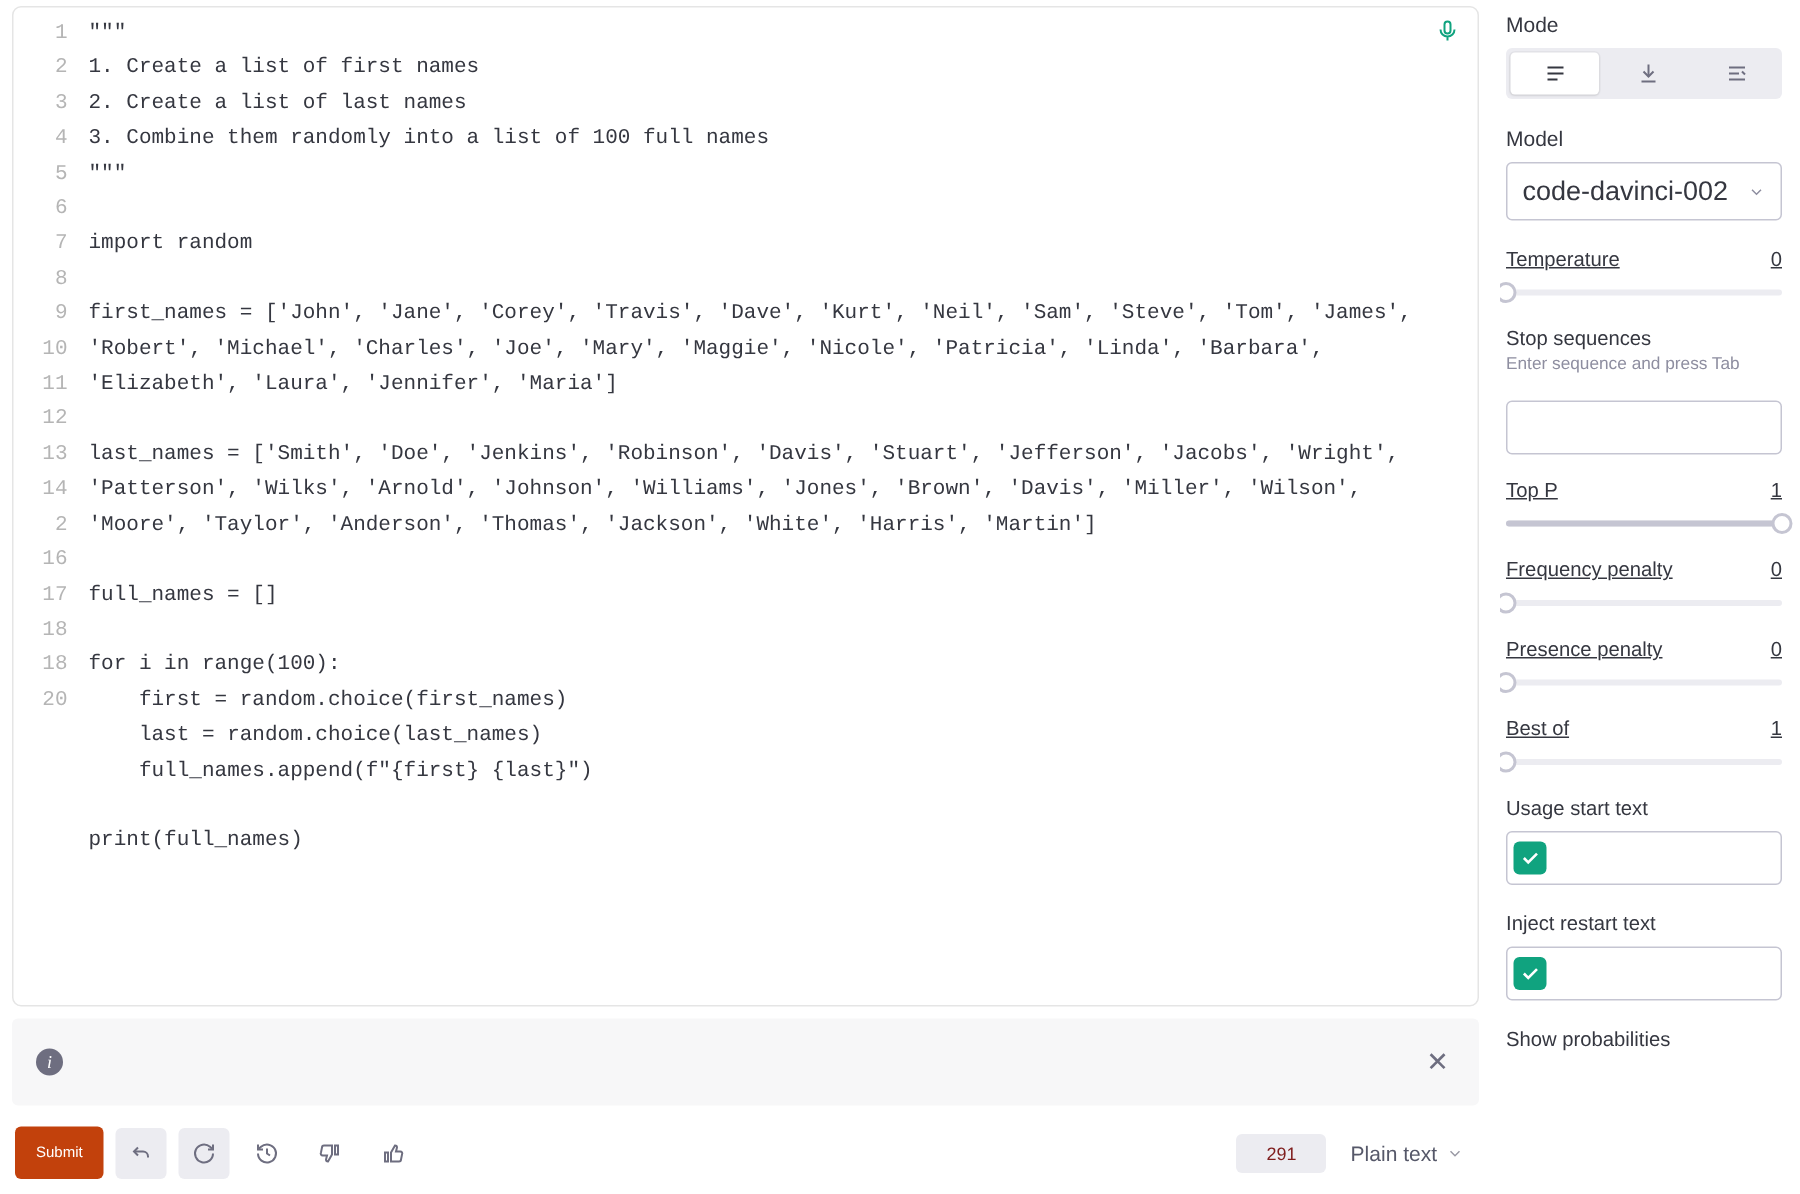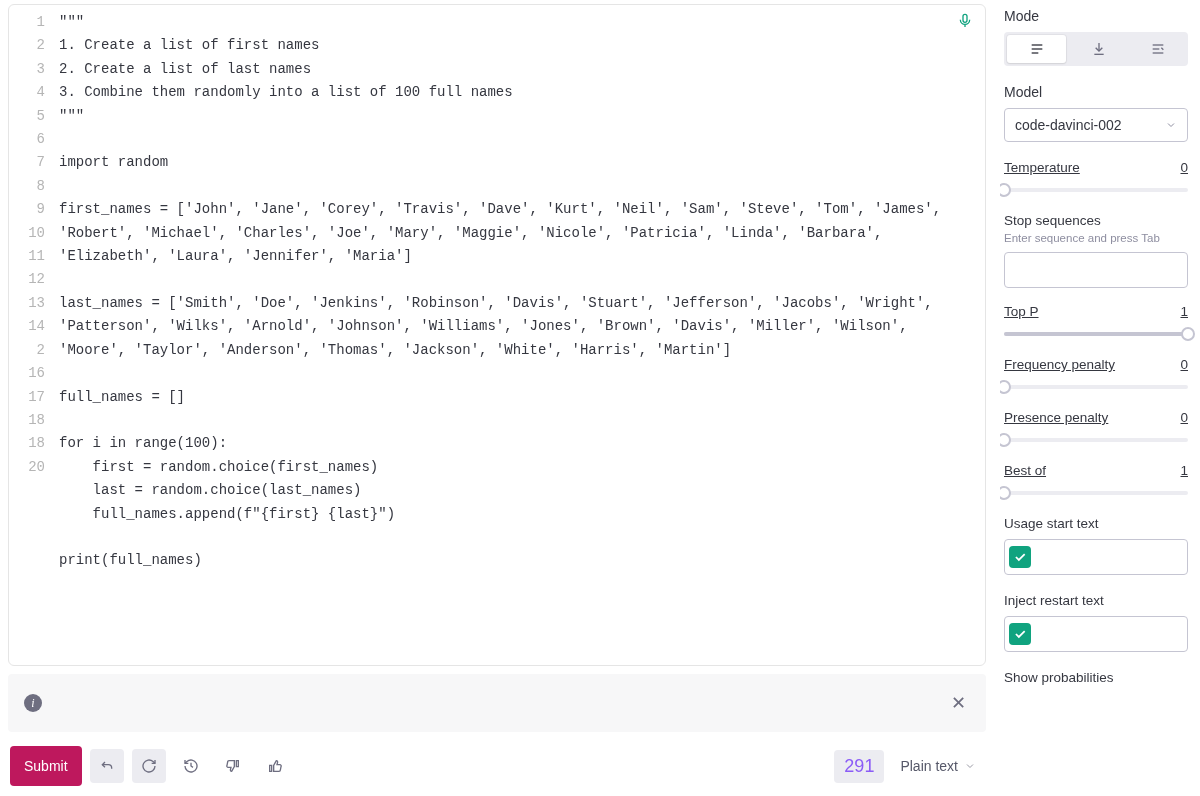--- a/index.html
+++ b/index.html
@@ -93,49 +93,49 @@
     cursor: pointer;
     padding: 4px;
   }
   .bottom-bar {
     display: flex;
     align-items: center;
     gap: 8px;
     padding: 14px 10px 10px 10px;
   }
   .submit-btn {
-    background: #be185d;
+    background: #c2410c;
     color: #fff;
     border: none;
     border-radius: 4px;
     padding: 12px 14px;
-    font-size: 14px;
+    font-size: 10px;
     cursor: pointer;
   }
   .icon-btn {
     width: 34px;
     height: 34px;
     border: none;
     background: transparent;
     border-radius: 4px;
     display: inline-flex;
     align-items: center;
     justify-content: center;
     color: #6e6e80;
     cursor: pointer;
   }
   .icon-btn.boxed { background: #ececf1; }
   .icon-btn svg { width: 16px; height: 16px; }
   .spacer { flex: 1; }
   .token-pill {
     background: #ececf1;
     border-radius: 4px;
-    padding: 6px 10px;
-    font-size: 18px;
-    color: #8b5cf6;
+    padding: 6px 20px;
+    font-size: 12px;
+    color: #7f1d1d;
   }
   .format-select {
     display: flex;
     align-items: center;
     gap: 6px;
     padding: 6px 8px;
     color: #565869;
     cursor: pointer;
   }
   .format-select svg { width: 12px; height: 12px; color: #9a9aa5; }
@@ -179,21 +179,21 @@
   .mode-btn svg { width: 16px; height: 16px; }
   .select {
     border: 1px solid #c5c5d2;
     border-radius: 4px;
     padding: 8px 10px;
     display: flex;
     align-items: center;
     justify-content: space-between;
     cursor: pointer;
     margin-bottom: 18px;
-    font-size: 14px;
+    font-size: 18px;
     color: #353740;
   }
   .select svg { width: 12px; height: 12px; color: #8e8ea0; }
   .param {
     margin-bottom: 16px;
   }
   .param-head {
     display: flex;
     justify-content: space-between;
     font-size: 13.5px;
@@ -229,21 +229,21 @@
     height: 14px;
     background: #fff;
     border: 2px solid #c5c5d2;
     border-radius: 50%;
     transform: translate(-50%, -50%);
   }
   .stop-hint {
     font-size: 11.5px;
     color: #8e8ea0;
     margin-top: -4px;
-    margin-bottom: 8px;
+    margin-bottom: 18px;
   }
   .text-input {
     width: 100%;
     border: 1px solid #c5c5d2;
     border-radius: 4px;
     height: 36px;
     padding: 6px 8px;
     font-size: 14px;
   }
   .inject-row {

